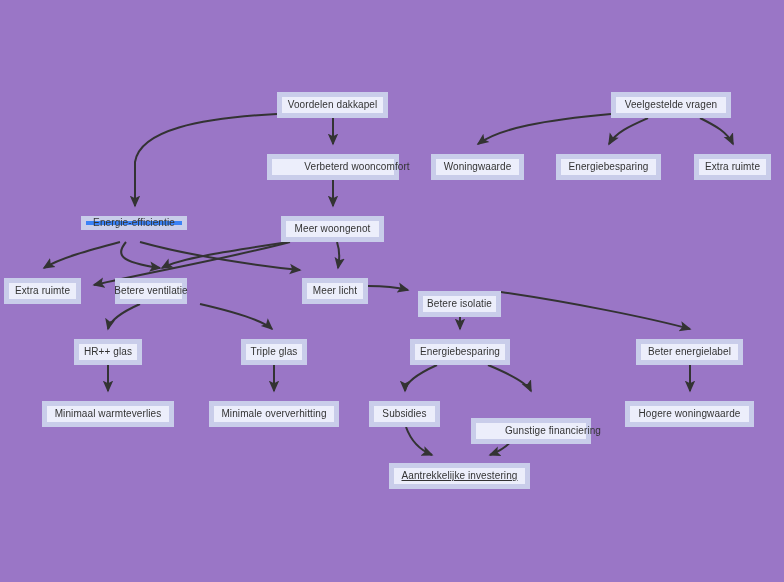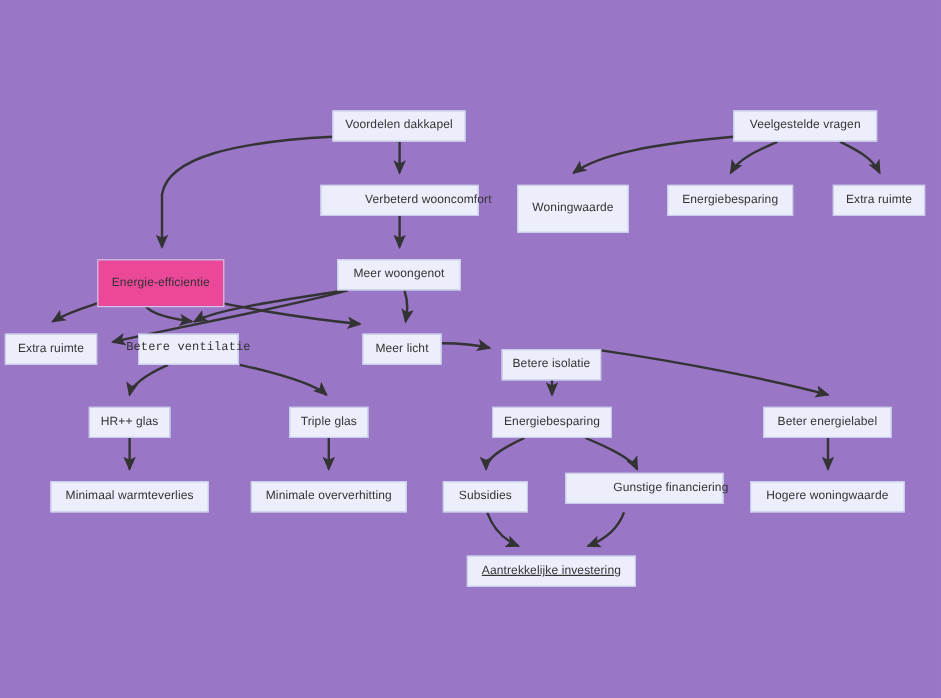--- a/index.html
+++ b/index.html
@@ -22,21 +22,21 @@
     position: absolute;
     left: 0;
     top: 0;
     width: 784px;
     height: 582px;
   }
   .node {
     position: absolute;
     box-sizing: border-box;
     background: #eceefb;
-    border: 1px solid #0f172a;
+    border: 5px solid #0f172a;
     color: #333333;
     font-size: 10px;
     line-height: 1;
     display: flex;
     align-items: center;
     justify-content: center;
     white-space: nowrap;
     letter-spacing: 0.1px;
   }
   .node-label {
@@ -84,39 +84,39 @@
   <div id="nodes-group">
       <div class="node" style="left: 277px; top: 92px; width: 111px; height: 26px; background: rgb(236, 238, 251); border-color: rgb(201, 205, 234); color: rgb(51, 51, 51);">
         <span class="node-label">Voordelen dakkapel</span>
       </div>
       <div class="node" style="left: 611px; top: 92px; width: 120px; height: 26px; background: rgb(236, 238, 251); border-color: rgb(201, 205, 234); color: rgb(51, 51, 51);">
         <span class="node-label">Veelgestelde vragen</span>
       </div>
       <div class="node" style="left: 267px; top: 154px; width: 132px; height: 26px; background: rgb(236, 238, 251); border-color: rgb(201, 205, 234); color: rgb(51, 51, 51); padding-left: 48px;">
         <span class="node-label">Verbeterd wooncomfort</span>
       </div>
-      <div class="node" style="left: 431px; top: 154px; width: 93px; height: 40px; background: rgb(236, 238, 251); border-color: rgb(201, 205, 234); color: rgb(51, 51, 51);">
+      <div class="node" style="left: 431px; top: 154px; width: 93px; height: 26px; background: rgb(236, 238, 251); border-color: rgb(201, 205, 234); color: rgb(51, 51, 51);">
         <span class="node-label">Woningwaarde</span>
       </div>
       <div class="node" style="left: 556px; top: 154px; width: 105px; height: 26px; background: rgb(236, 238, 251); border-color: rgb(201, 205, 234); color: rgb(51, 51, 51);">
         <span class="node-label">Energiebesparing</span>
       </div>
       <div class="node" style="left: 694px; top: 154px; width: 77px; height: 26px; background: rgb(236, 238, 251); border-color: rgb(201, 205, 234); color: rgb(51, 51, 51);">
         <span class="node-label">Extra ruimte</span>
       </div>
-      <div class="node" style="left: 81px; top: 216px; width: 106px; height: 40px; background: #ec4899; border-color: rgb(201, 205, 234); color: rgb(51, 51, 51); text-align: right;">
+      <div class="node" style="left: 81px; top: 216px; width: 106px; height: 14px; background: #3b82f6; border-color: rgb(201, 205, 234); color: rgb(51, 51, 51); text-align: right;">
         <span class="node-label">Energie-efficientie</span>
       </div>
       <div class="node" style="left: 281px; top: 216px; width: 103px; height: 26px; background: rgb(236, 238, 251); border-color: rgb(201, 205, 234); color: rgb(51, 51, 51);">
         <span class="node-label">Meer woongenot</span>
       </div>
       <div class="node" style="left: 4px; top: 278px; width: 77px; height: 26px; background: rgb(236, 238, 251); border-color: rgb(201, 205, 234); color: rgb(51, 51, 51);">
         <span class="node-label">Extra ruimte</span>
       </div>
-      <div class="node" style="left: 115px; top: 278px; width: 84px; height: 26px; background: rgb(236, 238, 251); border-color: rgb(201, 205, 234); color: rgb(51, 51, 51); font-family: Liberation Mono, monospace;">
+      <div class="node" style="left: 115px; top: 278px; width: 72px; height: 26px; background: rgb(236, 238, 251); border-color: rgb(201, 205, 234); color: rgb(51, 51, 51);">
         <span class="node-label">Betere ventilatie</span>
       </div>
       <div class="node" style="left: 302px; top: 278px; width: 66px; height: 26px; background: rgb(236, 238, 251); border-color: rgb(201, 205, 234); color: rgb(51, 51, 51);">
         <span class="node-label">Meer licht</span>
       </div>
       <div class="node" style="left: 418px; top: 278px; width: 83px; height: 26px; background: rgb(236, 238, 251); border-color: rgb(201, 205, 234); color: rgb(51, 51, 51); margin-top: 13px;">
         <span class="node-label">Betere isolatie</span>
       </div>
       <div class="node" style="left: 74px; top: 339px; width: 68px; height: 26px; background: rgb(236, 238, 251); border-color: rgb(201, 205, 234); color: rgb(51, 51, 51);">
         <span class="node-label">HR++ glas</span>
@@ -132,21 +132,21 @@
       </div>
       <div class="node" style="left: 42px; top: 401px; width: 132px; height: 26px; background: rgb(236, 238, 251); border-color: rgb(201, 205, 234); color: rgb(51, 51, 51);">
         <span class="node-label">Minimaal warmteverlies</span>
       </div>
       <div class="node" style="left: 209px; top: 401px; width: 130px; height: 26px; background: rgb(236, 238, 251); border-color: rgb(201, 205, 234); color: rgb(51, 51, 51);">
         <span class="node-label">Minimale oververhitting</span>
       </div>
       <div class="node" style="left: 369px; top: 401px; width: 71px; height: 26px; background: rgb(236, 238, 251); border-color: rgb(201, 205, 234); color: rgb(51, 51, 51);">
         <span class="node-label">Subsidies</span>
       </div>
-      <div class="node" style="left: 471px; top: 394px; width: 132px; height: 26px; background: rgb(236, 238, 251); border-color: rgb(201, 205, 234); color: rgb(51, 51, 51); padding-left: 44px;">
+      <div class="node" style="left: 471px; top: 418px; width: 120px; height: 26px; background: rgb(236, 238, 251); border-color: rgb(201, 205, 234); color: rgb(51, 51, 51); padding-left: 44px;">
         <span class="node-label">Gunstige financiering</span>
       </div>
       <div class="node" style="left: 625px; top: 401px; width: 129px; height: 26px; background: rgb(236, 238, 251); border-color: rgb(201, 205, 234); color: rgb(51, 51, 51);">
         <span class="node-label">Hogere woningwaarde</span>
       </div>
       <div class="node" style="left: 389px; top: 463px; width: 141px; height: 26px; background: rgb(236, 238, 251); border-color: rgb(201, 205, 234); color: rgb(51, 51, 51); text-decoration: underline;">
         <span class="node-label">Aantrekkelijke investering</span>
       </div>
     </div>
 </div>

